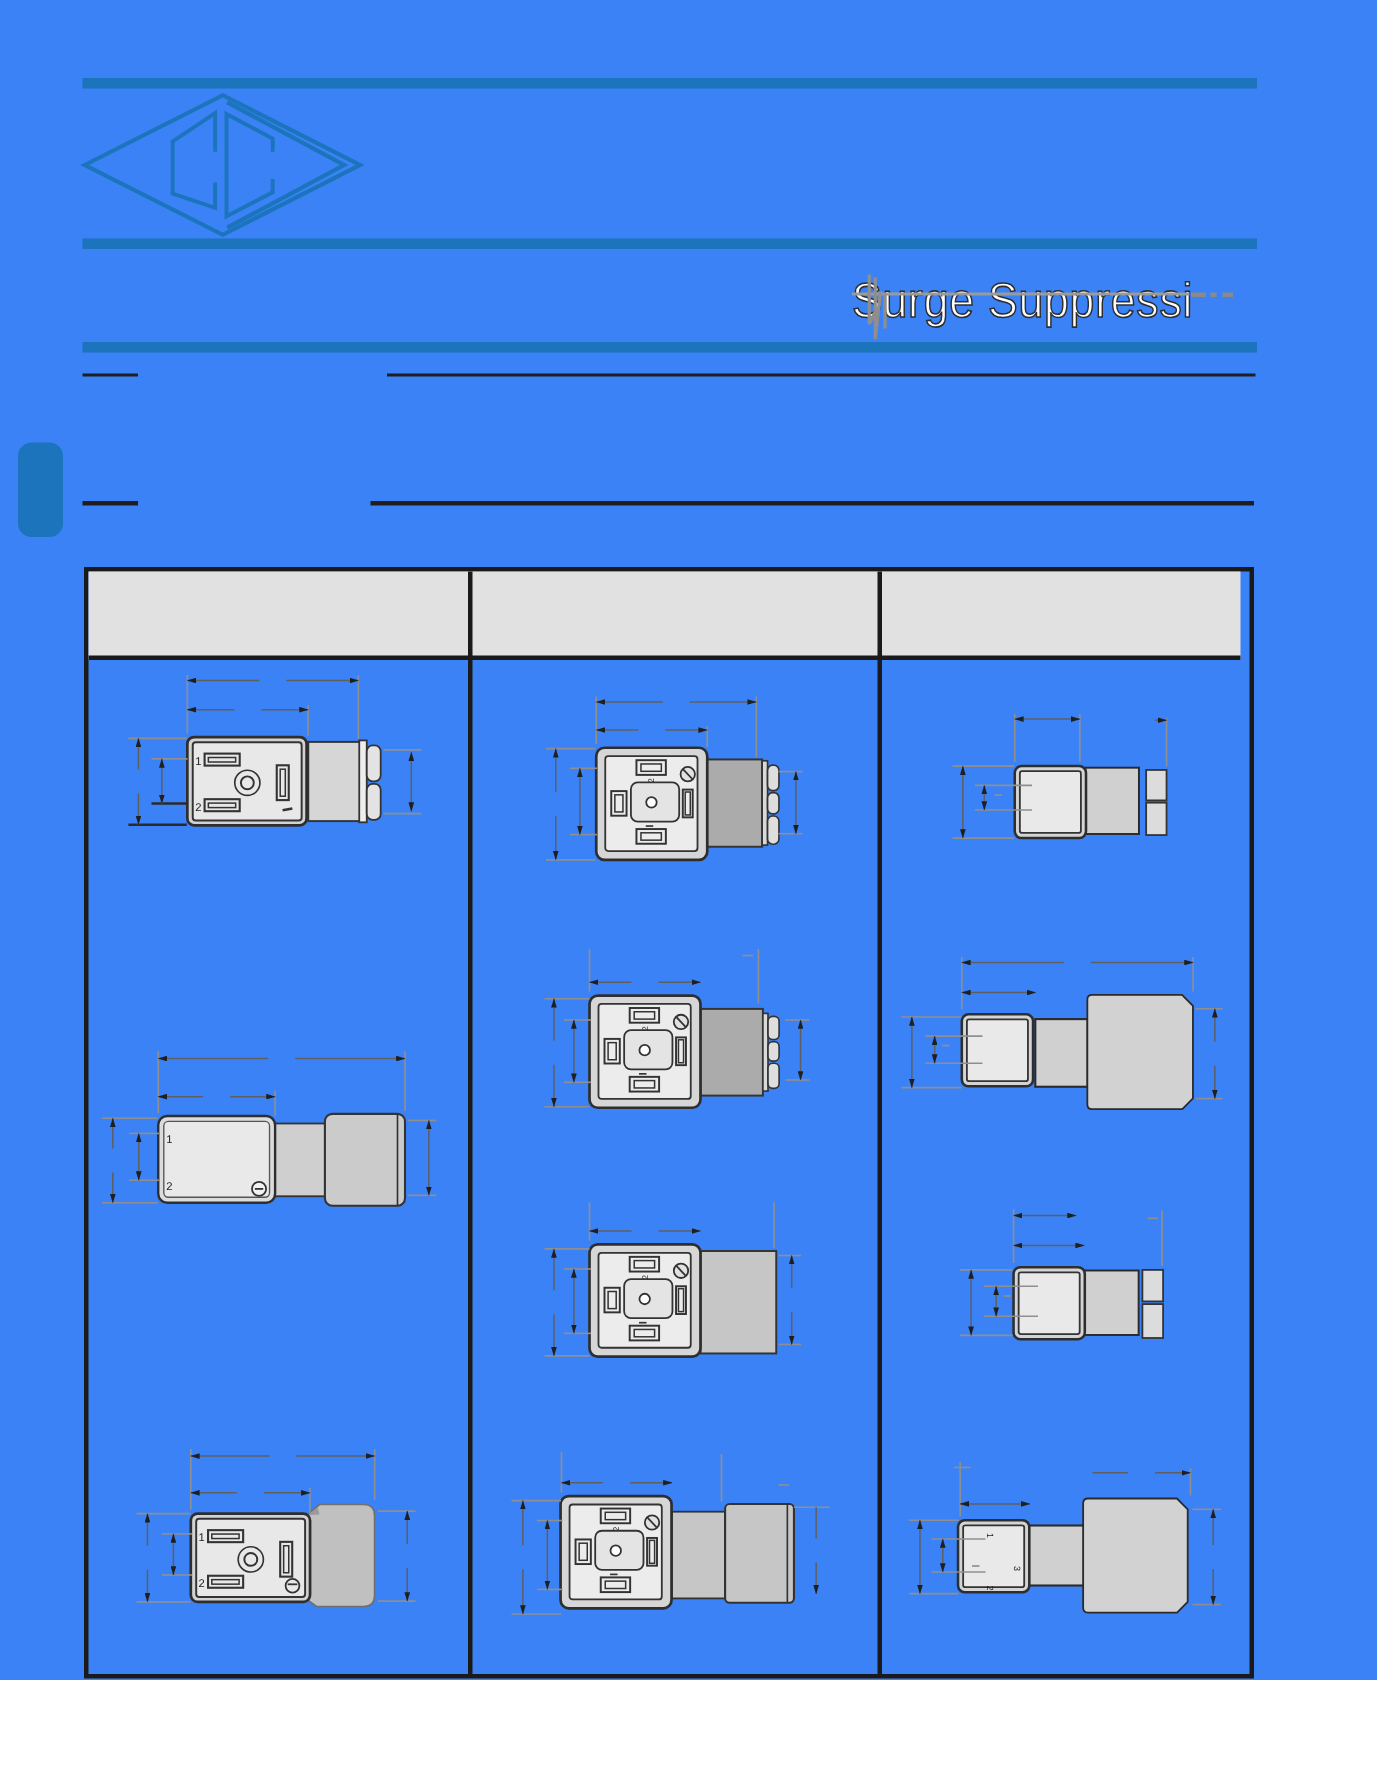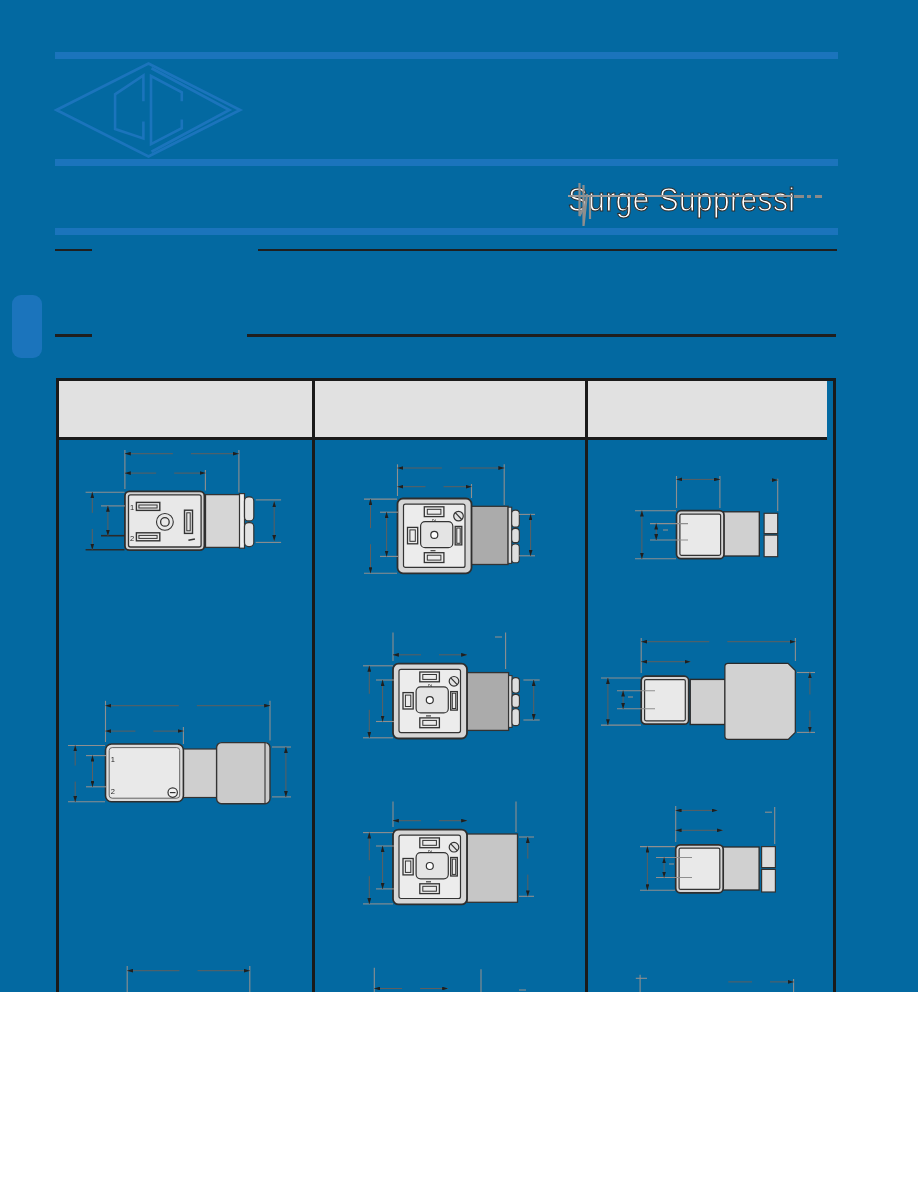--- a/index.html
+++ b/index.html
@@ -1,16 +1,16 @@
 <!DOCTYPE html>
 <html><head>
 <meta charset="utf-8">
 <style>
   html,body{margin:0;padding:0;background:#ffffff;}
-  .page{position:relative;width:918px;height:992px;background:#0369a1;overflow:hidden;
+  .page{position:relative;width:918px;height:1120px;background:#3b82f6;overflow:hidden;
         font-family:"Liberation Sans",sans-serif;}
   .abs{position:absolute;}
   .d{stroke:#5f5f5f;stroke-width:1;fill:none;}
   .e{stroke:#8f8f8f;stroke-width:1.1;fill:none;}
   .tt{font-size:7.5px;fill:#1d1d1d;font-family:"Liberation Sans",sans-serif;}
 </style>
 </head>
 <body>
 <div class="page">
 

